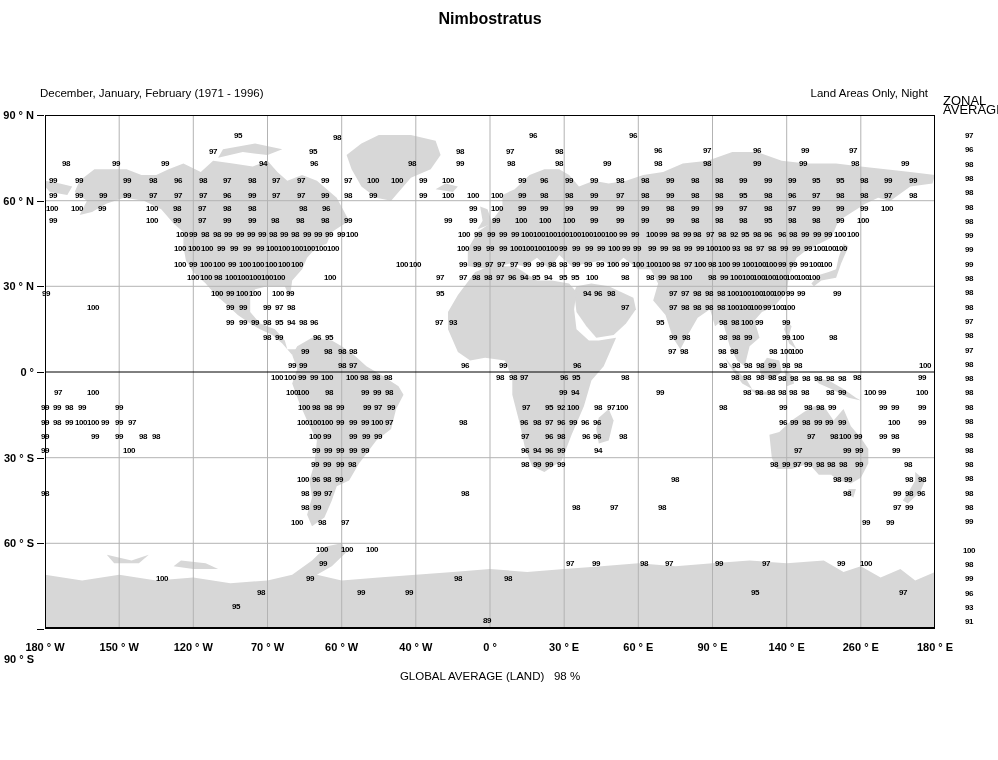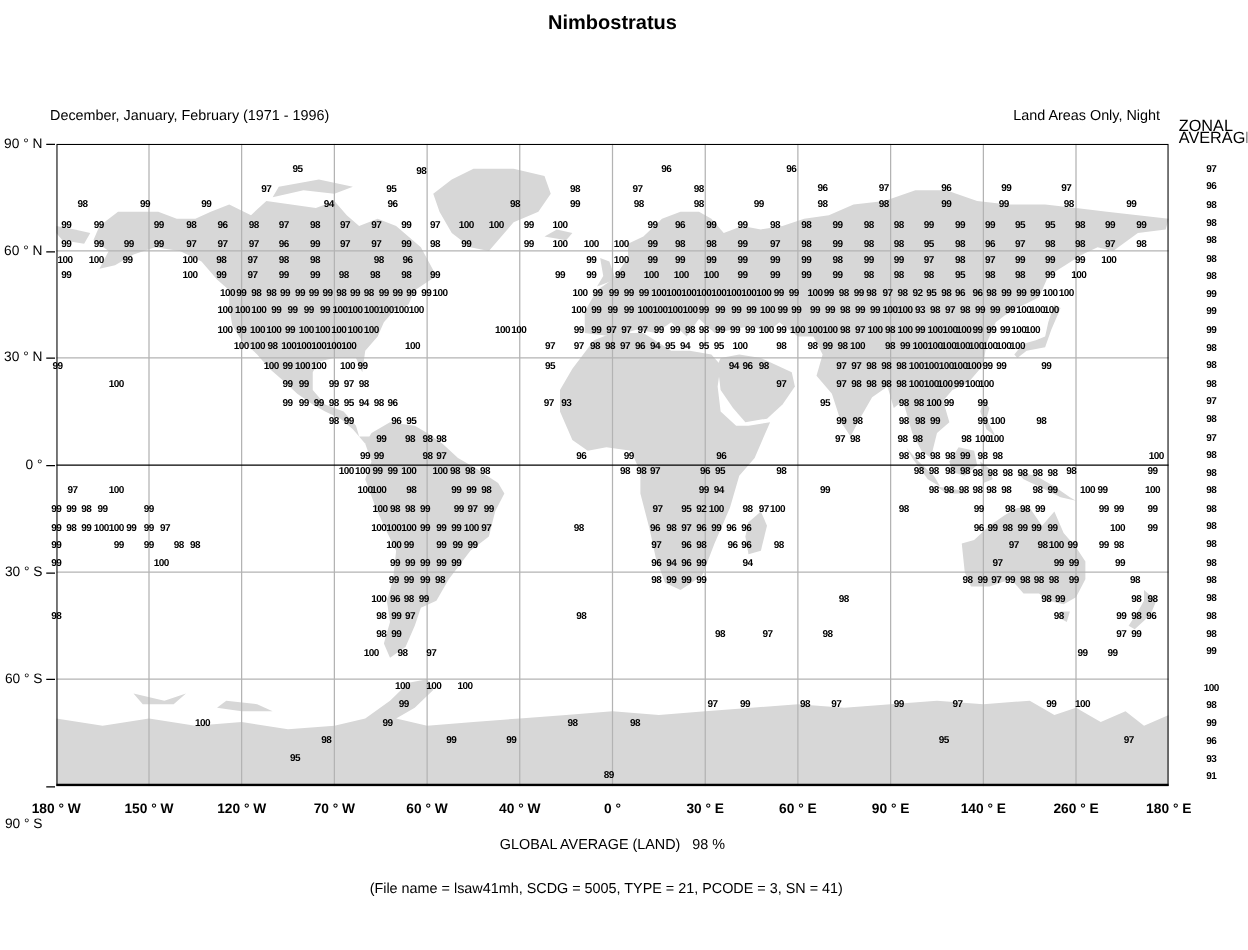--- a/index.html
+++ b/index.html
@@ -12,21 +12,21 @@
   .period{position:absolute;top:87px;left:40px;font-size:11.5px;}
   .area{position:absolute;top:87px;right:70px;font-size:11.5px;}
   .zonalhdr{position:absolute;top:96px;left:943px;width:52px;text-align:left;
          font-size:13px;line-height:9px;}
   .map{position:absolute;left:45px;top:115px;width:890px;height:514px;}
   .map svg{position:absolute;left:0;top:0;}
   .mv{position:absolute;font-size:8px;font-weight:bold;letter-spacing:-0.5px;
       transform:translate(-50%,-50%);white-space:nowrap;}
   .zv{position:absolute;font-size:8px;font-weight:bold;letter-spacing:-0.5px;
       transform:translate(-50%,-50%);white-space:nowrap;}
-  .lat{position:absolute;left:0;width:34px;text-align:right;font-size:11px;font-weight:normal;
+  .lat{position:absolute;left:0;width:34px;text-align:right;font-size:11px;font-weight:bold;
       transform:translateY(-50%);white-space:nowrap;}
   .lattick{position:absolute;left:37px;width:7px;height:1px;background:#000;}
   .lon{position:absolute;top:641px;font-size:11px;font-weight:bold;
       transform:translateX(-50%);white-space:nowrap;}
   .gavg{position:absolute;top:670px;left:45px;width:890px;text-align:center;
       font-size:11.5px;white-space:pre;}
   .finfo{position:absolute;top:705px;left:40px;width:890px;text-align:center;
       font-size:11.5px;}
 </style>
 </head>
@@ -791,14 +791,13 @@
       <span class="zv" style="left: 969px; top: 521.1px;">99</span>
       <span class="zv" style="left: 969px; top: 549.7px;">100</span>
       <span class="zv" style="left: 969px; top: 564px;">98</span>
       <span class="zv" style="left: 969px; top: 578.3px;">99</span>
       <span class="zv" style="left: 969px; top: 592.6px;">96</span>
       <span class="zv" style="left: 969px; top: 606.9px;">93</span>
       <span class="zv" style="left: 969px; top: 621.2px;">91</span>
     </div>
 
   <div class="gavg">GLOBAL AVERAGE (LAND)   98 %</div>
-  <div class="finfo">(File name = lsaw41mh, SCDG = 5005, TYPE = 21, PCODE = 3, SN = 41)</div>
 </div>
 
 </body></html>

